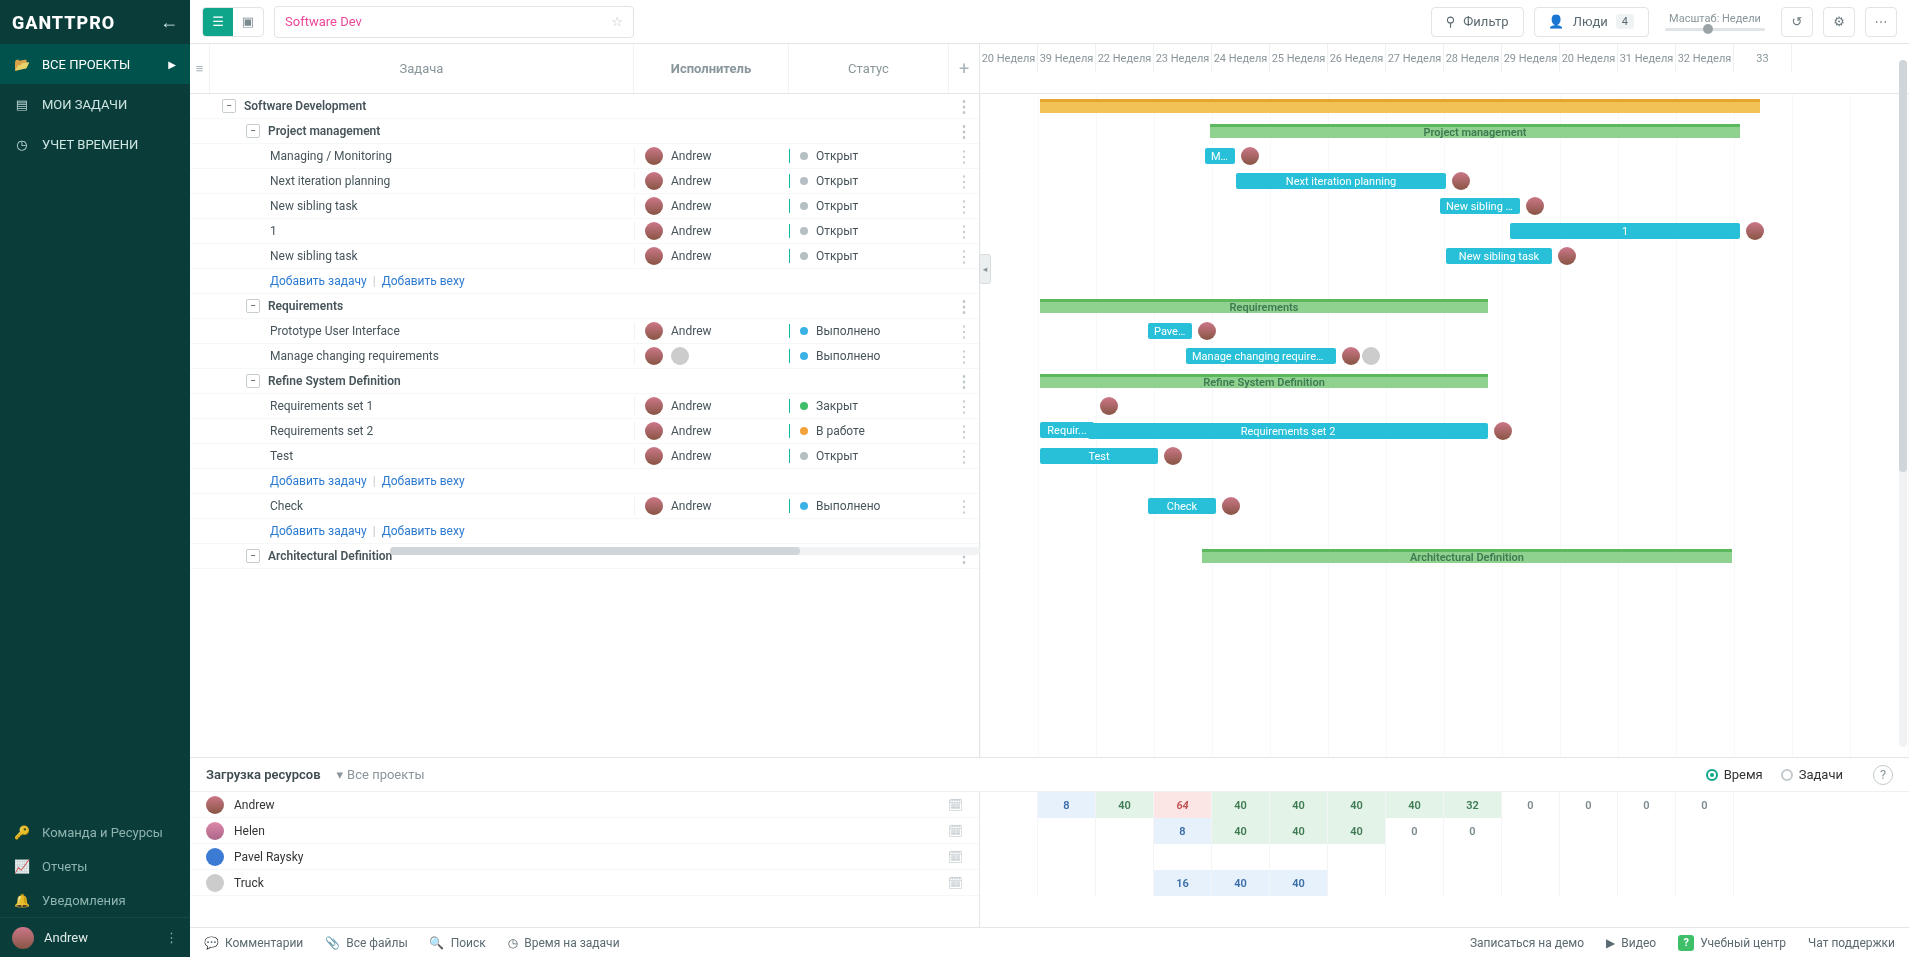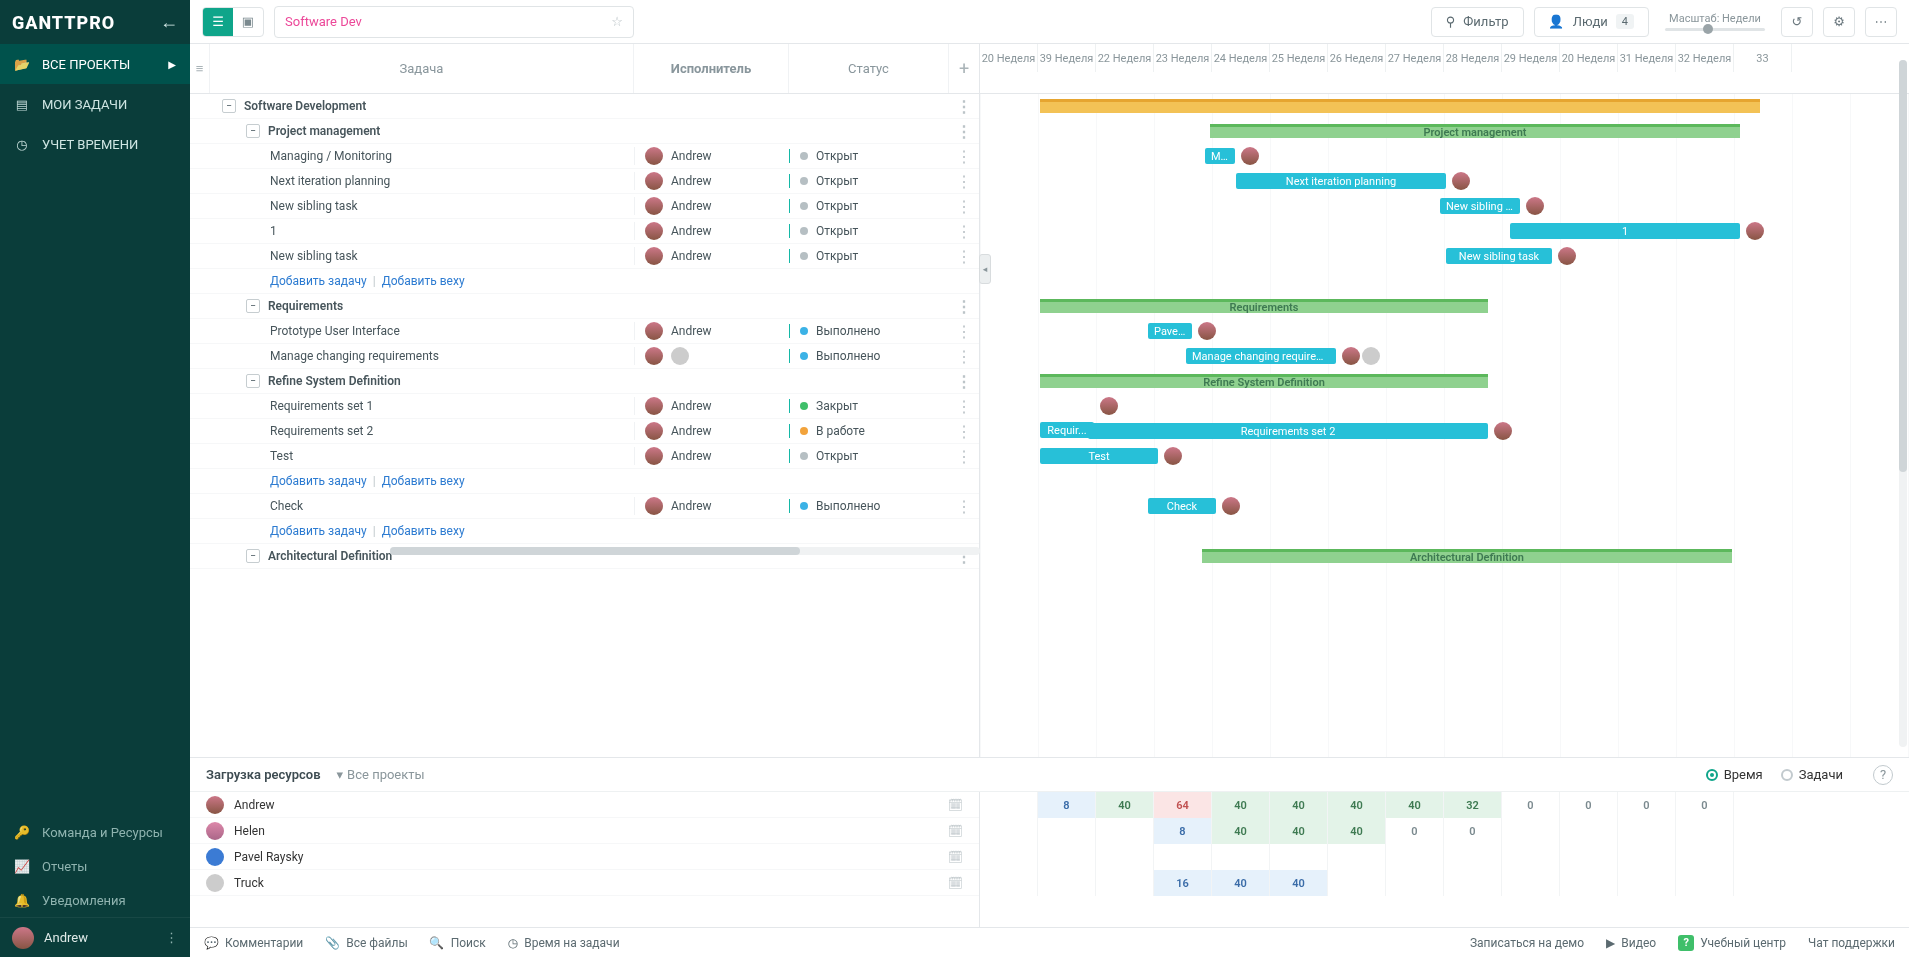--- a/index.html
+++ b/index.html
@@ -110,21 +110,21 @@
 .radio.checked::after { content:''; position:absolute; inset:2px; background:#0fa58a; border-radius:50%; }
 .help-q { width: 20px; height: 20px; border-radius: 50%; border: 1px solid #c2cace; display: flex; align-items: center; justify-content: center; color: #8a969b; cursor: pointer; margin-left: 12px; }
 .res-body { flex: 1; display: flex; overflow: hidden; }
 .res-left { width: 790px; border-right: 1px solid #e4e7ea; }
 .res-row { height: 26px; display: flex; align-items: center; padding: 0 16px; gap: 10px; border-bottom: 1px solid #f6f7f8; font-size: 12px; }
 .res-cal { margin-left: auto; color: #b6bfc3; cursor: pointer; }
 .res-right { flex: 1; position: relative; }
 .hour-row { height: 26px; display: flex; }
 .hour-cell { width: 58px; display: flex; align-items: center; justify-content: center; font-size: 11px; font-weight: 600; border-right: 1px solid #f2f4f5; }
 .hour-cell.ok { background: #e3f3e8; color: #3e7a52; }
-.hour-cell.over { background: #fbe5e5; color: #c05050; }
+.hour-cell.over { background: #fbe5e5; color: #c05050; font-style: italic; }
 .hour-cell.blue { background: #e6f1fb; color: #3a6ca8; }
 .hour-cell.zero { color: #7b8a8f; }
 
 
 .bottombar { position: absolute; left: 190px; right: 0; bottom: 0; height: 30px; border-top: 1px solid #e4e7ea; background: #fff; display: flex; align-items: center; padding: 0 14px; gap: 22px; font-size: 12px; color: #5b6a70; }
 .bb-item { display: flex; align-items: center; gap: 6px; cursor: pointer; }
 .bb-right { margin-left: auto; display: flex; align-items: center; gap: 22px; }
 .badge-q { width: 16px; height: 16px; background: #3fbf6a; color: #fff; border-radius: 3px; display: flex; align-items: center; justify-content: center; font-size: 11px; font-weight: 700; }
 
 

